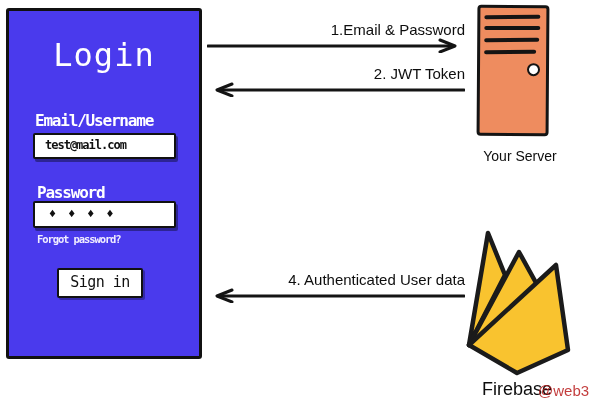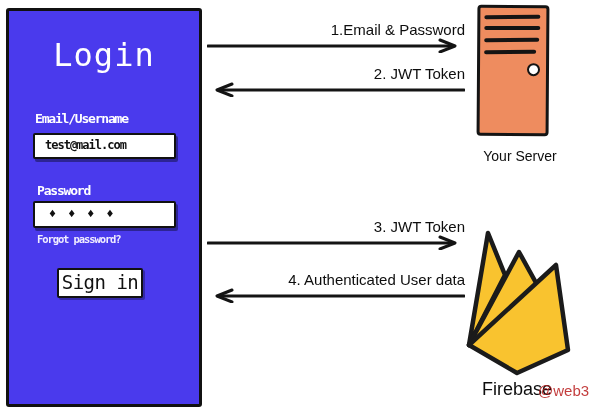--- a/index.html
+++ b/index.html
@@ -3,31 +3,31 @@
 <meta charset="utf-8">
 <style>
   html, body { margin:0; padding:0; background:#ffffff; }
   .canvas {
     position:relative; width:600px; height:417px; background:#ffffff;
     overflow:hidden; font-family:"Liberation Sans", sans-serif;
   }
 
   
   .login-panel {
-    position:absolute; left:6px; top:8px; width:196px; height:399px;
+    position:absolute; left:6px; top:8px; width:196px; height:351px;
     background:#4A3AED; border:3px solid #111; border-radius:3px;
     box-sizing:border-box;
     font-family:"DejaVu Sans Mono", monospace; color:#ffffff;
   }
   .login-title {
     position:absolute; left:0; top:25px; width:100%; text-align:center;
     font-size:32px; font-weight:500; letter-spacing:1px; color:#ffffff;
   }
   .field-label {
-    position:absolute; font-size:13px; font-weight:bold; letter-spacing:-1.2px;
+    position:absolute; font-size:16px; font-weight:bold; letter-spacing:-1.2px;
     color:#ffffff;
   }
   .email-label   { left:26px; top:100px; }
   .password-label{ left:28px; top:172px; }
   .input {
     position:absolute; left:24px; width:143px; height:26px;
     background:#ffffff; border:2px solid #111; border-radius:2px;
     box-sizing:border-box; color:#111;
     box-shadow:2px 3px 0 rgba(10,10,40,0.45);
   }
@@ -42,21 +42,21 @@
     color:#111; font-family:"DejaVu Sans", sans-serif;
   }
   .forgot {
     position:absolute; left:28px; top:222px; font-size:10.5px; font-weight:bold;
     letter-spacing:-1.1px; color:#f0edff; cursor:pointer;
   }
   .signin {
     position:absolute; left:48px; top:257px; width:86px; height:30px;
     background:#ffffff; border:2.5px solid #111; border-radius:2px;
     box-sizing:border-box; color:#111; text-align:center;
-    font-family:"DejaVu Sans Mono", monospace; font-size:19px; font-weight:500;
+    font-family:"DejaVu Sans Mono", monospace; font-size:15px; font-weight:500;
     letter-spacing:-0.5px; line-height:24px; cursor:pointer;
     box-shadow:2px 2px 0 rgba(10,10,40,0.35);
   }
 
   
   .arrow { position:absolute; left:207px; width:258px; }
   .arrow-label {
     width:100%; text-align:right; font-size:15px; color:#0d0d0d;
     line-height:17px; white-space:nowrap;
   }
@@ -135,27 +135,20 @@
   </div>
 
   <div class="arrow a2">
     <div class="arrow-label">2. JWT Token</div>
     <svg class="arrow-svg" width="258" height="15" viewBox="0 0 258 15">
       <line x1="13" y1="8" x2="257" y2="8"></line>
       <polyline points="25,2 10,8 25,14"></polyline>
     </svg>
   </div>
 
-  <div class="arrow a3">
-    <div class="arrow-label">3. JWT Token</div>
-    <svg class="arrow-svg" width="258" height="15" viewBox="0 0 258 15">
-      <line x1="1" y1="8" x2="245" y2="8"></line>
-      <polyline points="233,2 248,8 233,14"></polyline>
-    </svg>
-  </div>
 
   <div class="arrow a4">
     <div class="arrow-label">4. Authenticated User data</div>
     <svg class="arrow-svg" width="258" height="15" viewBox="0 0 258 15">
       <line x1="13" y1="8" x2="257" y2="8"></line>
       <polyline points="25,2 10,8 25,14"></polyline>
     </svg>
   </div>
 
 

